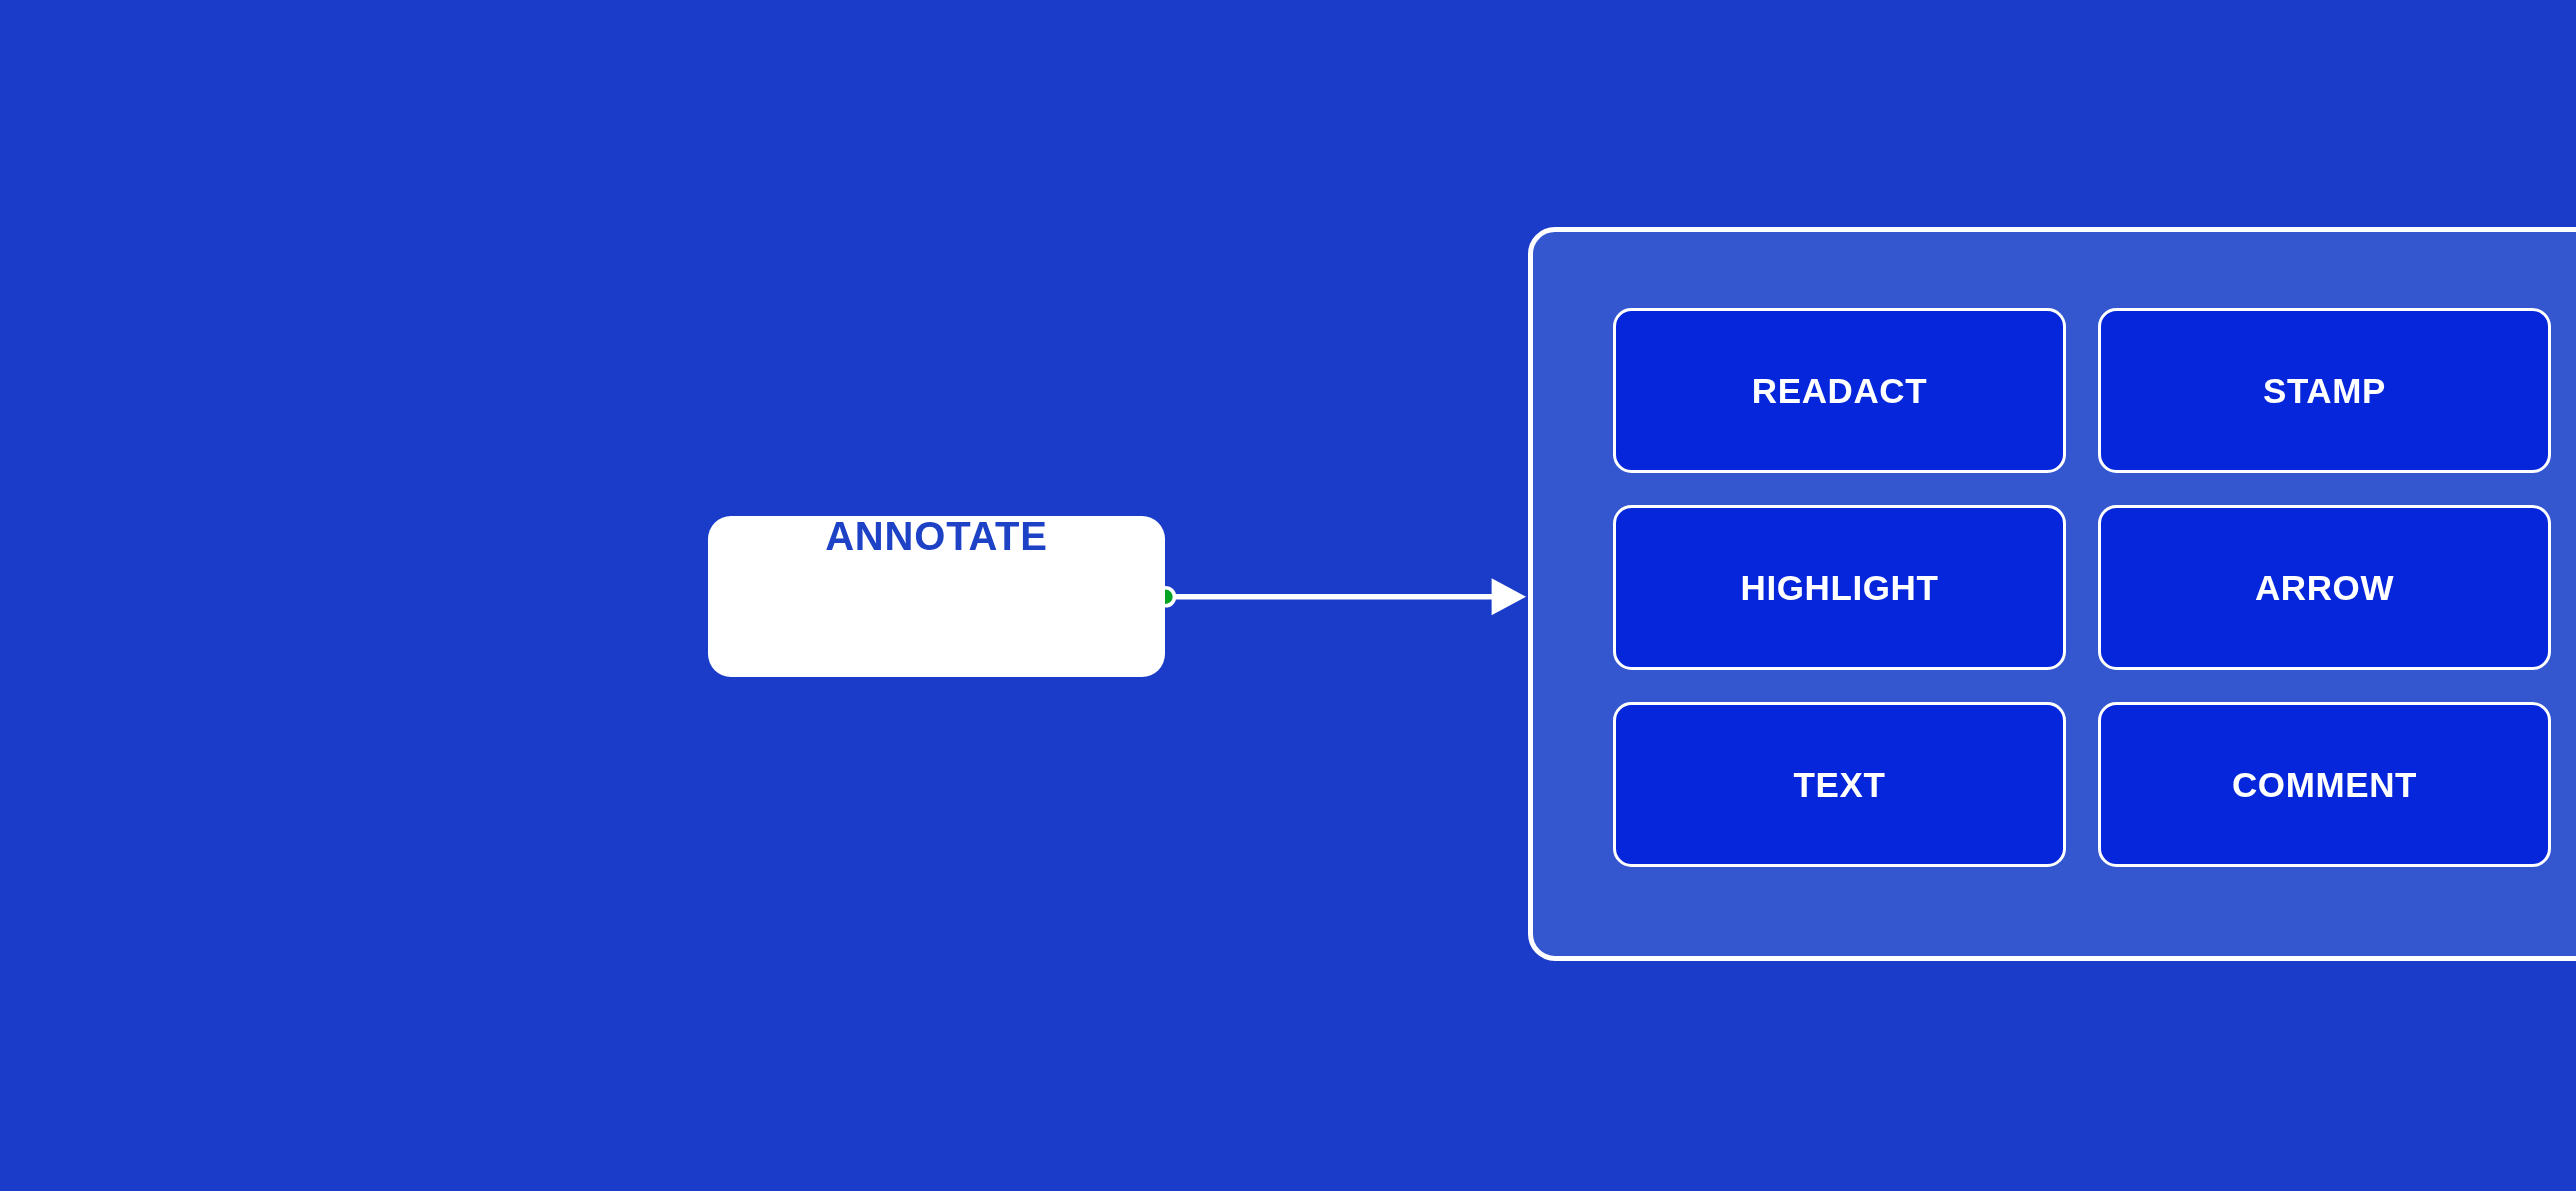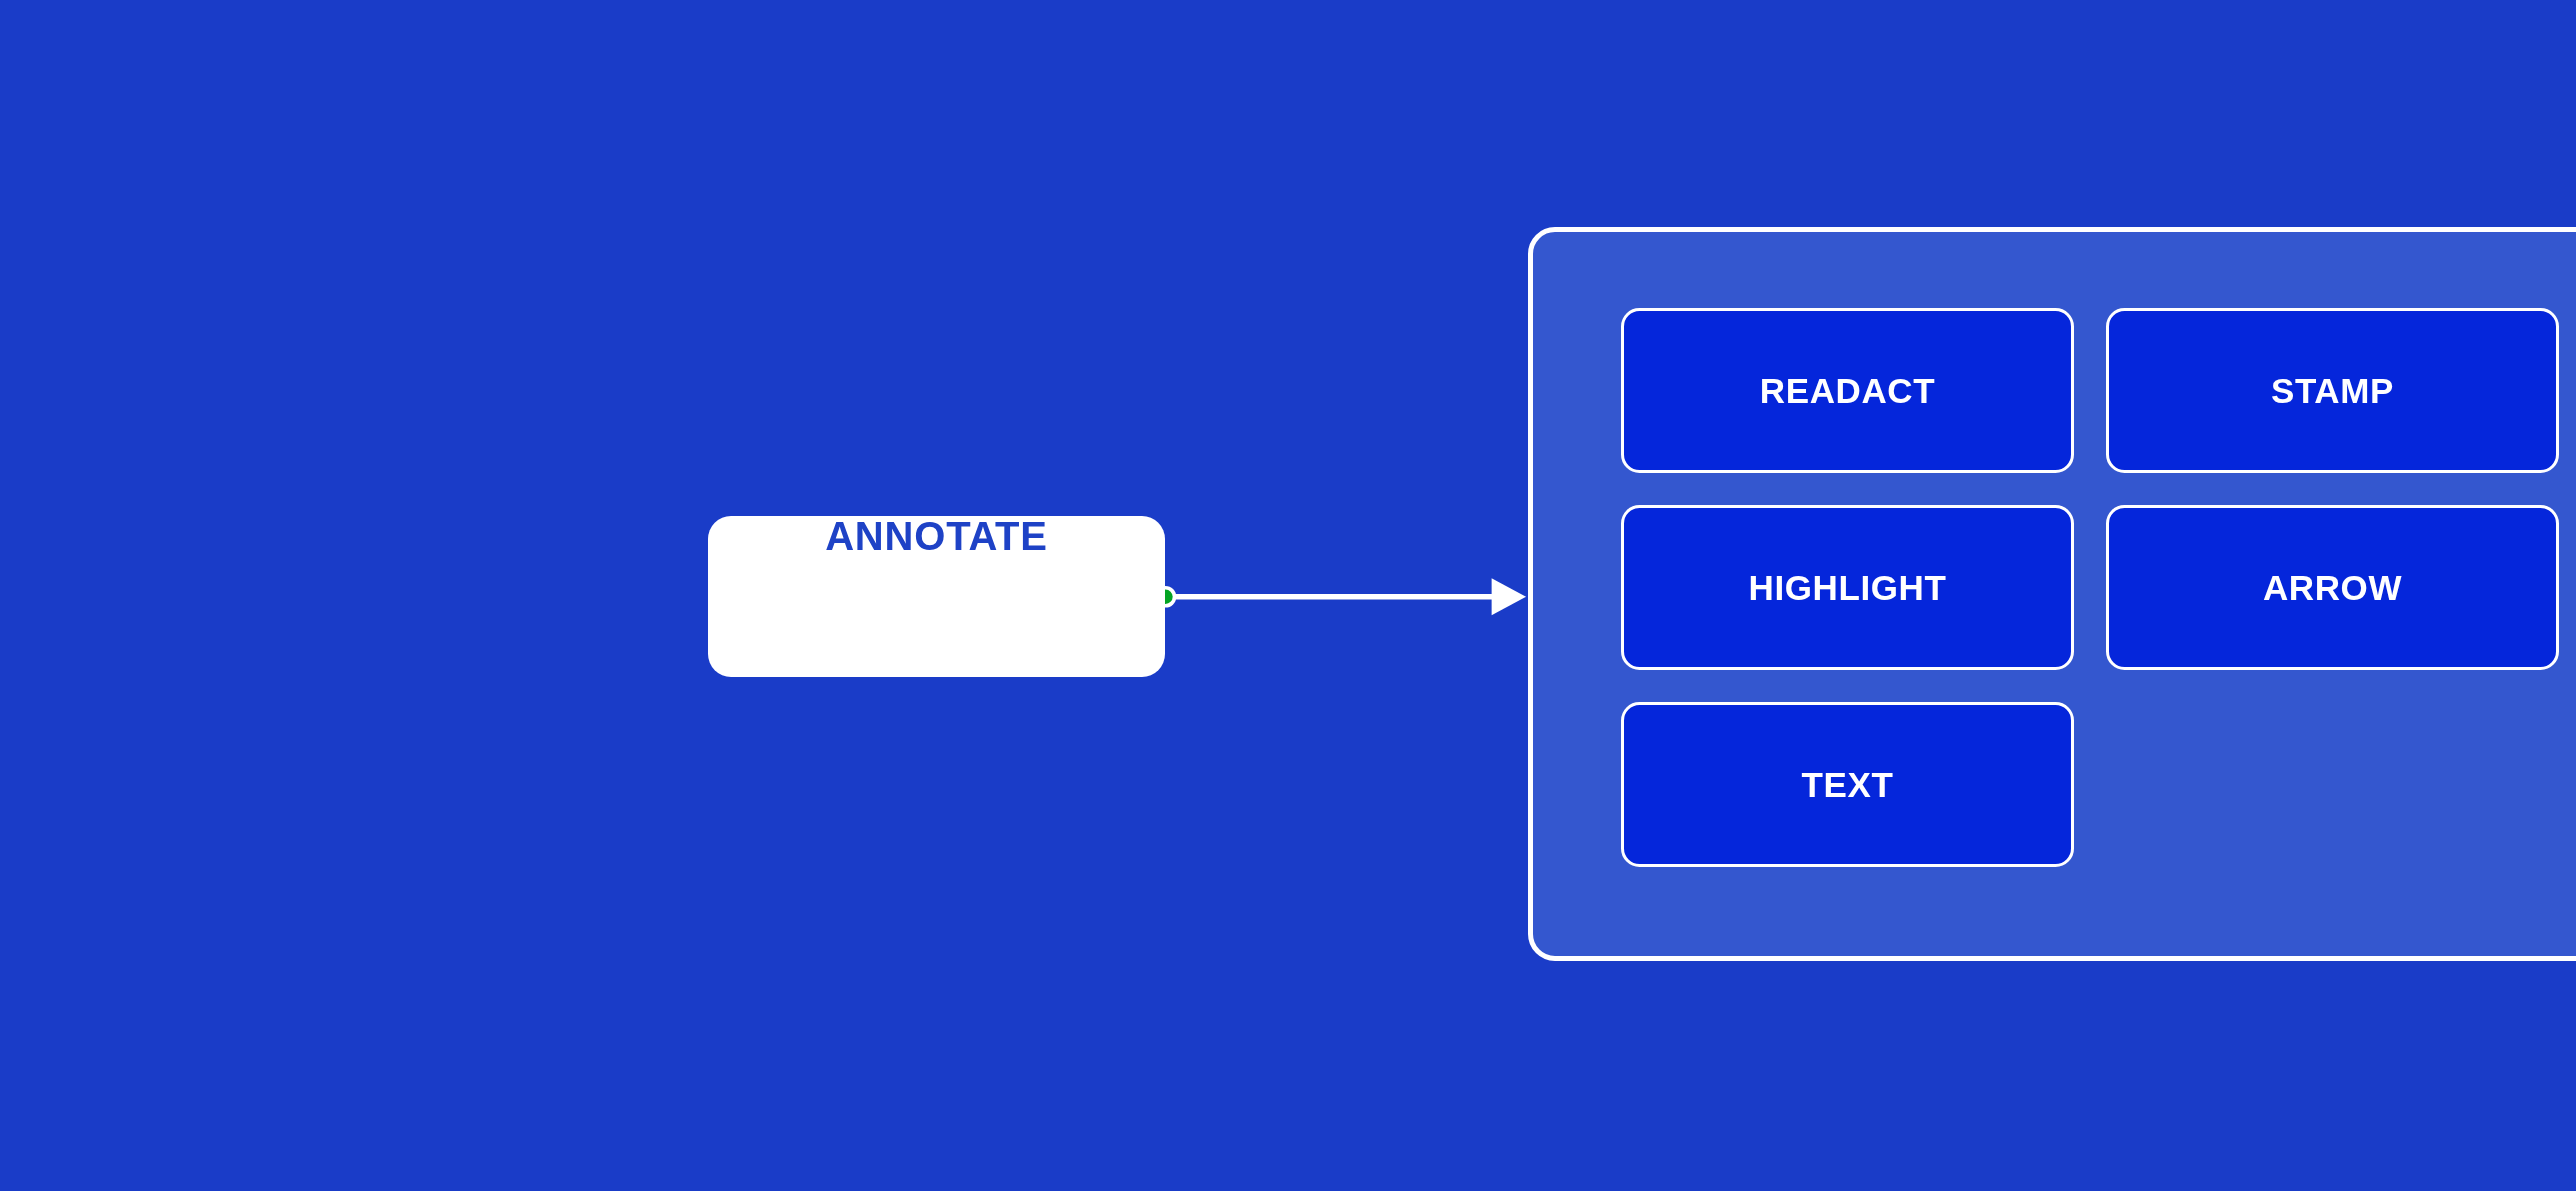--- a/index.html
+++ b/index.html
@@ -62,21 +62,21 @@
     width: 1112px;
     height: 734px;
     background: #3457cf;
     border: 5.2px solid #ffffff;
     border-radius: 27px;
     box-sizing: border-box;
   }
 
   #tool-grid {
     position: absolute;
-    left: 88px;
+    left: 80px;
     top: 76px;
     width: 956px;
     height: 511px;
     display: grid;
     grid-template-columns: repeat(2, 453px);
     grid-template-rows: repeat(3, 165px);
     column-gap: 49px;
     row-gap: 41px;
     gap: 32px;
   }
@@ -139,18 +139,21 @@
       </div>
 
       <div class="tool-button">
         <span class="tool-label">ARROW</span>
       </div>
 
       <div class="tool-button">
         <span class="tool-label">TEXT</span>
       </div>
 
+      <div class="tool-button">
+        <span class="tool-label">COMMENT</span>
+      </div>
 
     </div>
   </div>
 
 </div>
 
 
 </body></html>

